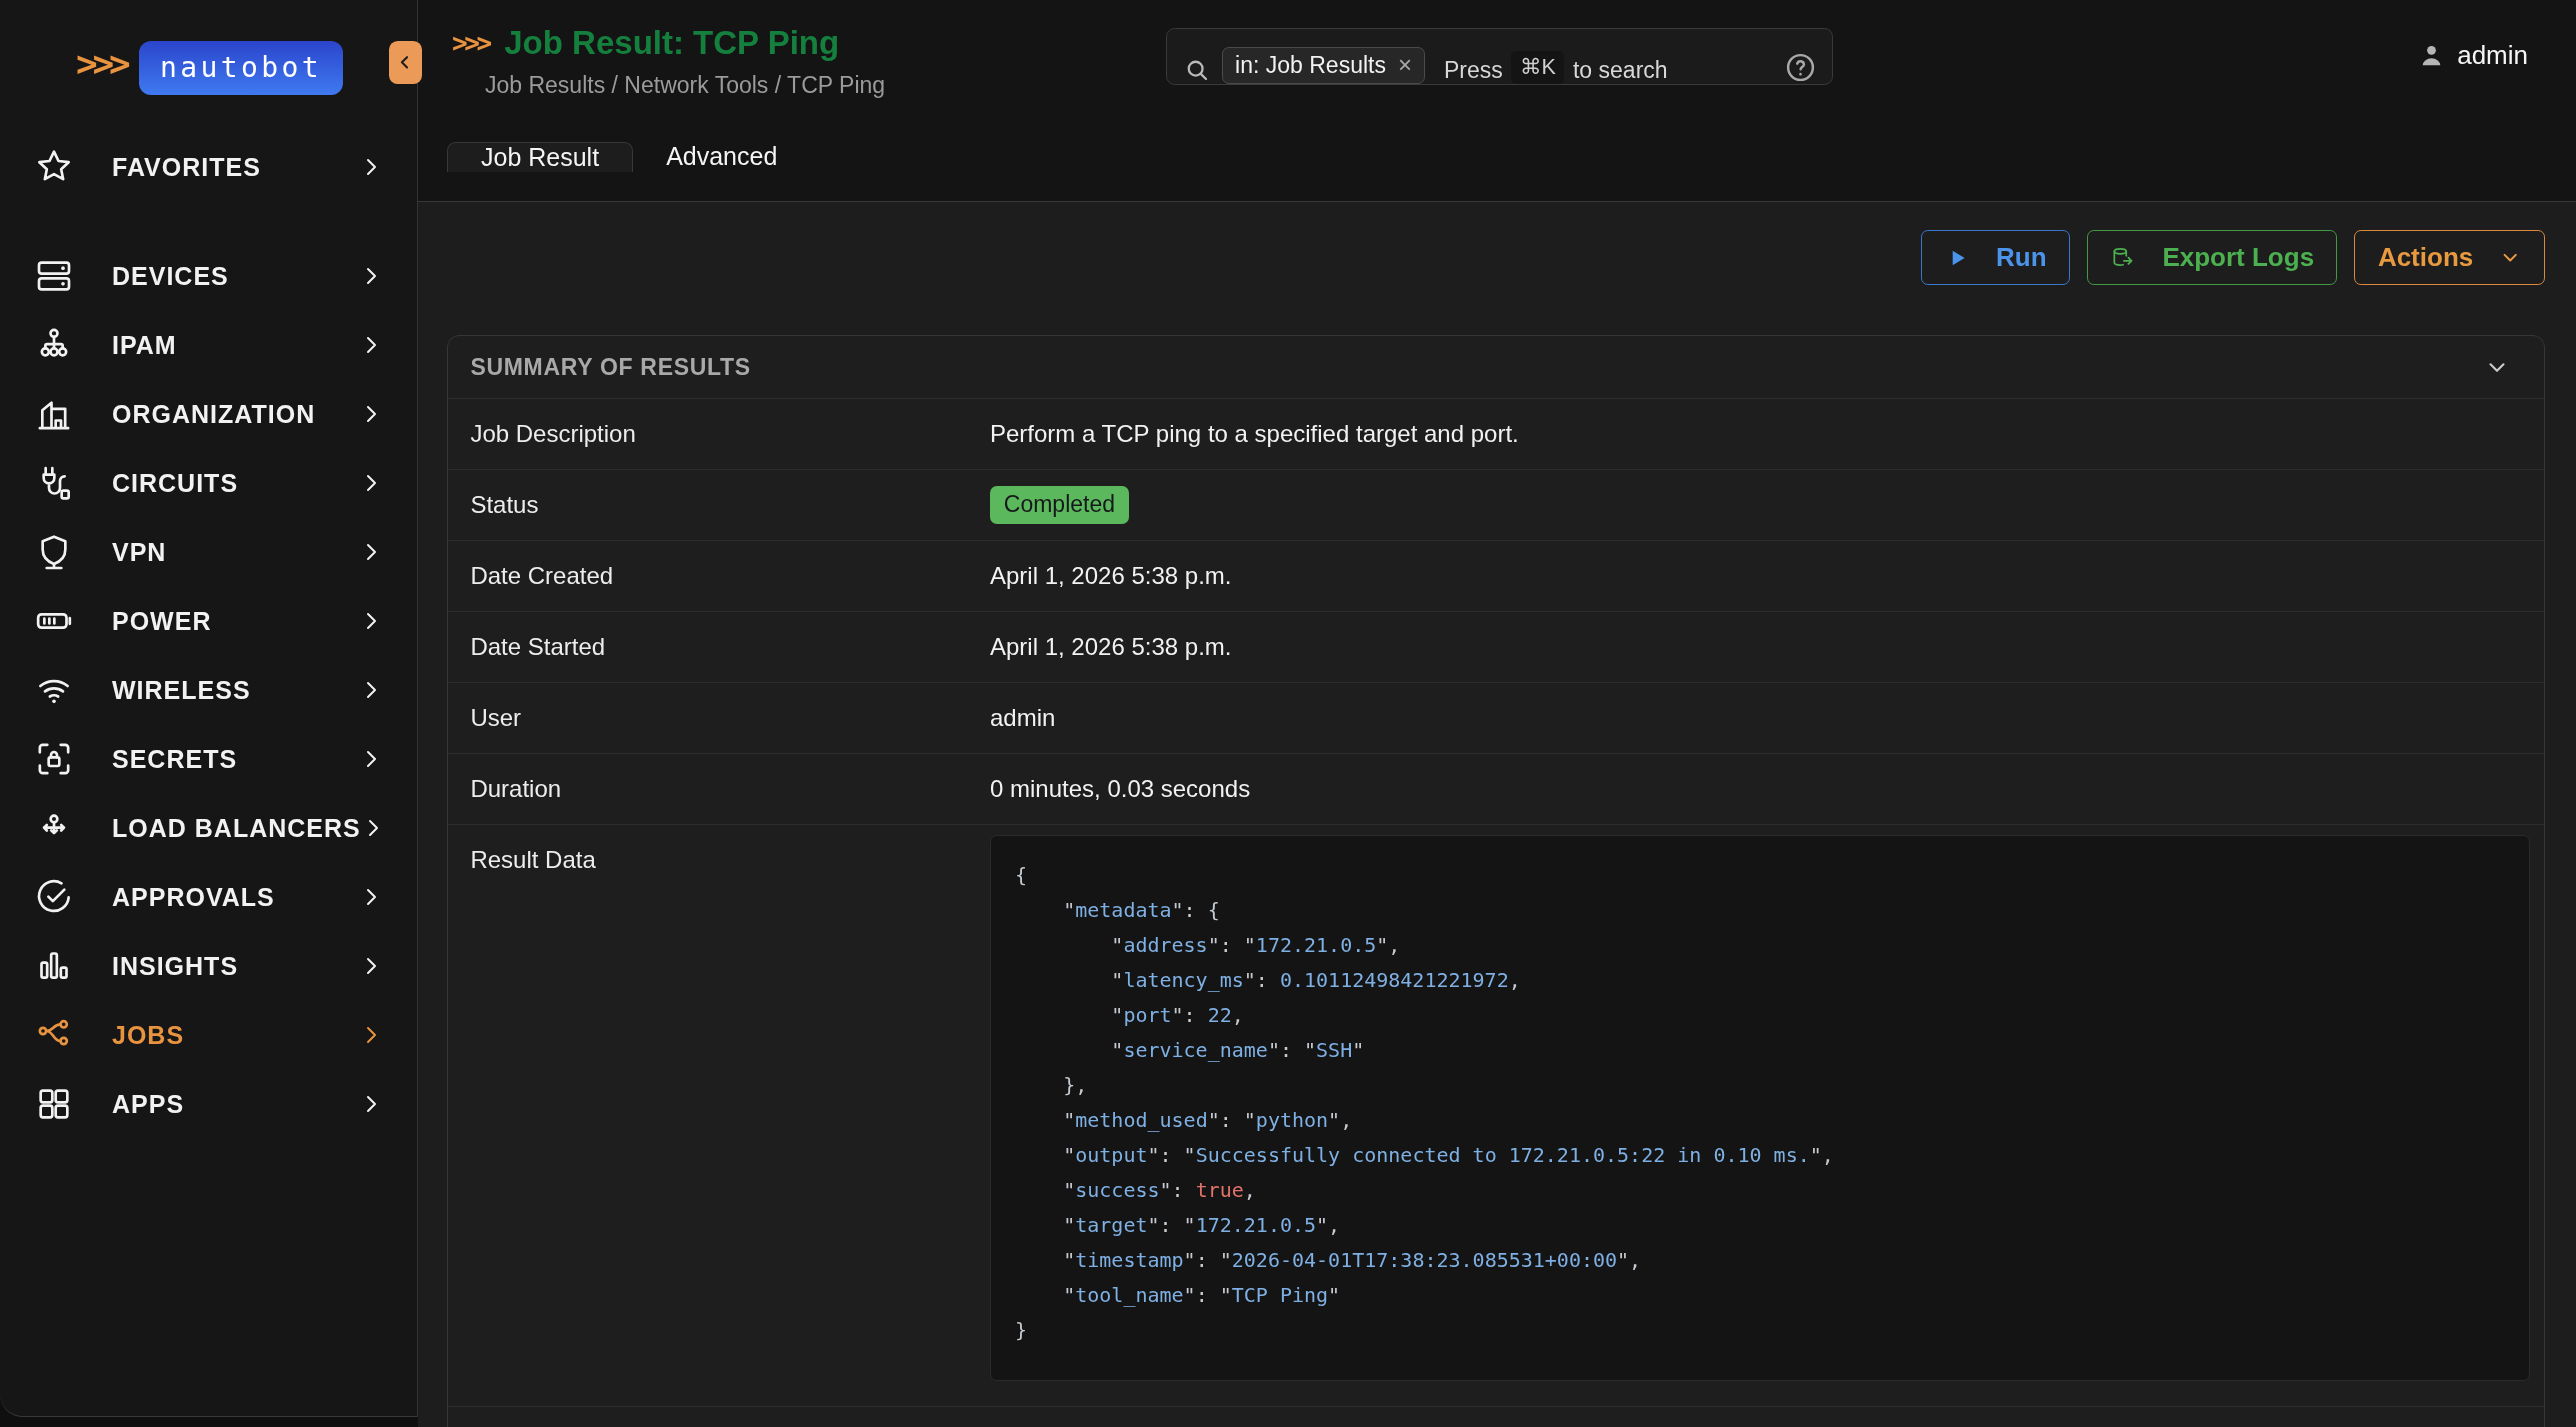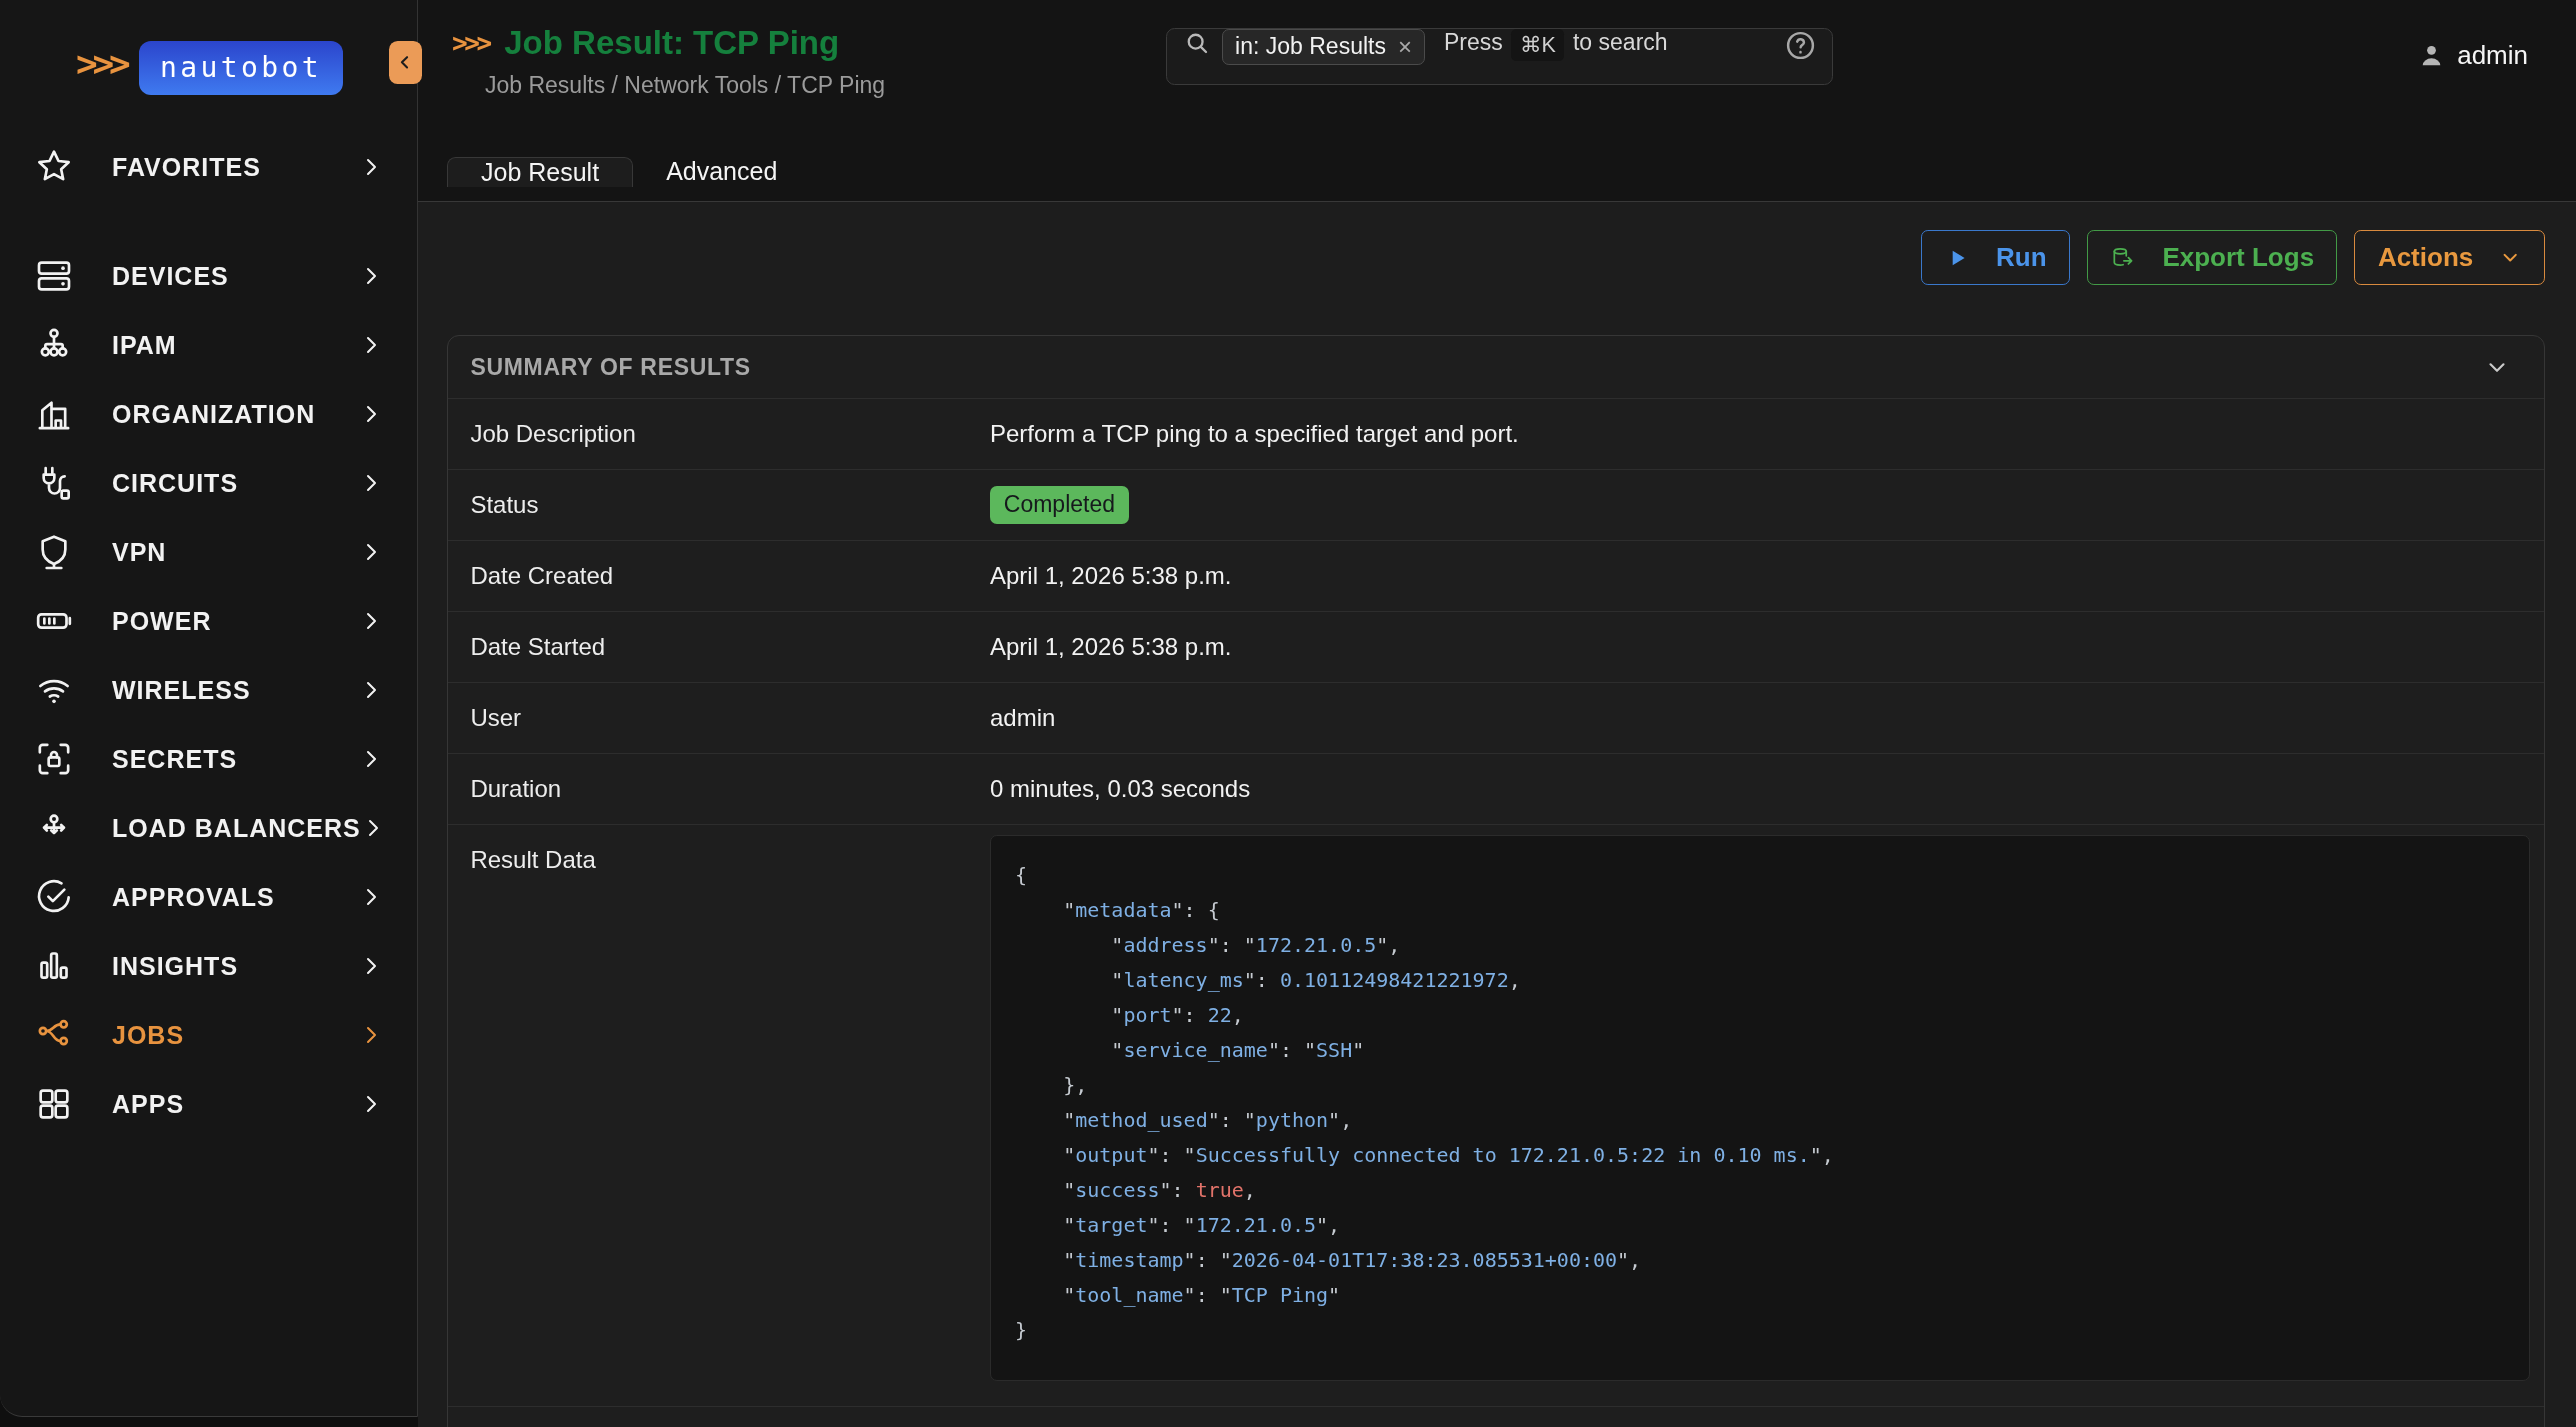--- a/index.html
+++ b/index.html
@@ -36,37 +36,37 @@
   
   .main { position:absolute; left:418px; top:0; right:0; bottom:0; background:#141414; }
   .title-block { padding:24px 0 0 34px; }
   .title-row { display:flex; align-items:center; }
   .title-chevrons { font-family:"DejaVu Sans Mono", monospace; font-weight:bold; font-size:26px;
     color:#e8933f; letter-spacing:-3.4px; margin-right:15.5px; }
   .page-title { font-size:33px; font-weight:700; color:#15803d; }
   .breadcrumb { margin:10.3px 0 0 0; padding-left:33px; font-size:23px; color:#9b9b9b; }
 
   .search { position:absolute; left:748px; top:27.6px; width:667px; height:57px; background:#1b1b1b;
-    border:1.7px solid #3a3a3a; border-radius:8.6px; display:flex; align-items:flex-start; padding:0 15.5px; cursor:text; }
+    border:1.7px solid #3a3a3a; border-radius:8.6px; display:flex; align-items:flex-end; padding:0 15.5px; cursor:text; }
   .search-icon { display:flex; color:#b9b9b9; } .search-icon svg { width:27.6px; height:27.6px; stroke-width:2; }
   .scope-chip { display:flex; align-items:center; margin-left:12px; padding:3.4px 12px; background:#272727;
     border:1.7px solid #4b4b4b; border-radius:6.9px; font-size:23px; color:#f2f2f2; white-space:nowrap; }
   .chip-close { color:#a8a8a8; font-size:24px; margin-left:12px; cursor:pointer; }
   .press-txt, .tosearch-txt { color:#d8d8d8; font-size:23px; }
   .press-txt { margin-left:19px; }
   .kbd { background:#141414; border-radius:5.2px; padding:3.4px 8.6px; font-size:21.5px; color:#d0d0d0; margin:0 8.6px; }
   .help-icon { margin-left:auto; display:flex; color:#a8a8a8; cursor:pointer; }
   .help-icon svg { width:33px; height:33px; stroke-width:1.8; }
 
   .admin { position:absolute; right:48px; top:40px; display:flex; align-items:center; gap:10.3px;
     font-size:26px; color:#f5f5f5; cursor:pointer; }
   .admin-icon { display:flex; color:#b5b5b5; } .admin-icon svg { width:31px; height:31px; }
 
   .tabstrip { position:absolute; top:142px; left:0; right:0; height:60px;
-    border-bottom:1.7px solid #383838; display:flex; align-items:center; padding-left:29px; }
+    border-bottom:1.7px solid #383838; display:flex; align-items:flex-start; padding-left:29px; }
   .tab { display:flex; align-items:center; justify-content:center; font-size:25px; color:#f5f5f5;
     padding:0 33px; cursor:pointer; }
   .tab.active { background:#1d1d1d; border:1.7px solid #383838; border-bottom:none;
     border-radius:8.6px 8.6px 0 0; margin-bottom:-1.7px; z-index:2; }
 
   .content { position:absolute; top:202px; left:0; right:0; bottom:0; background:#1d1d1d; overflow:hidden; }
   .toolbar { position:absolute; top:28px; right:31px; display:flex; gap:17px; }
   .btn { display:inline-flex; align-items:center; gap:26px; height:55px; padding:0 22.4px; border-radius:6.9px;
     border:1.7px solid; background:transparent; font-size:26px; font-weight:600; cursor:pointer;
     font-family:"Liberation Sans", sans-serif; }

